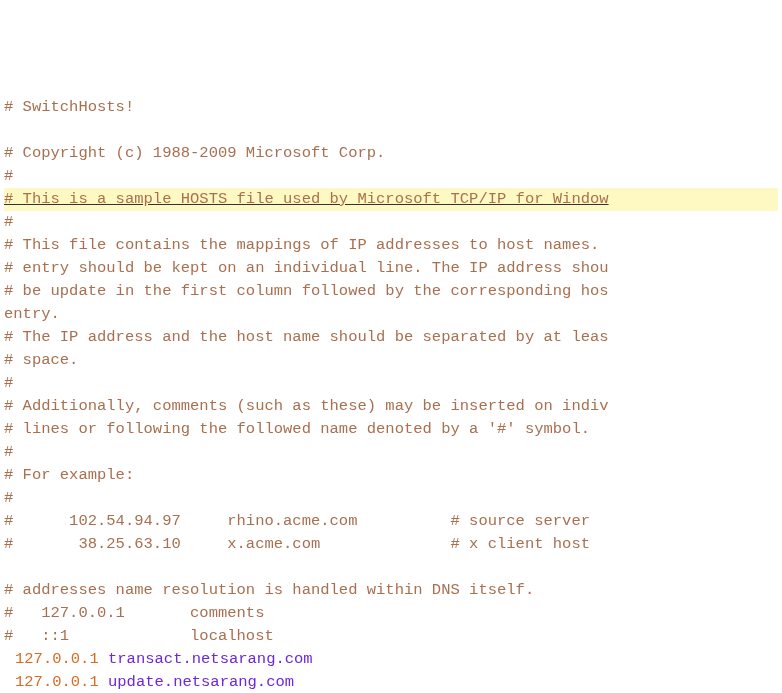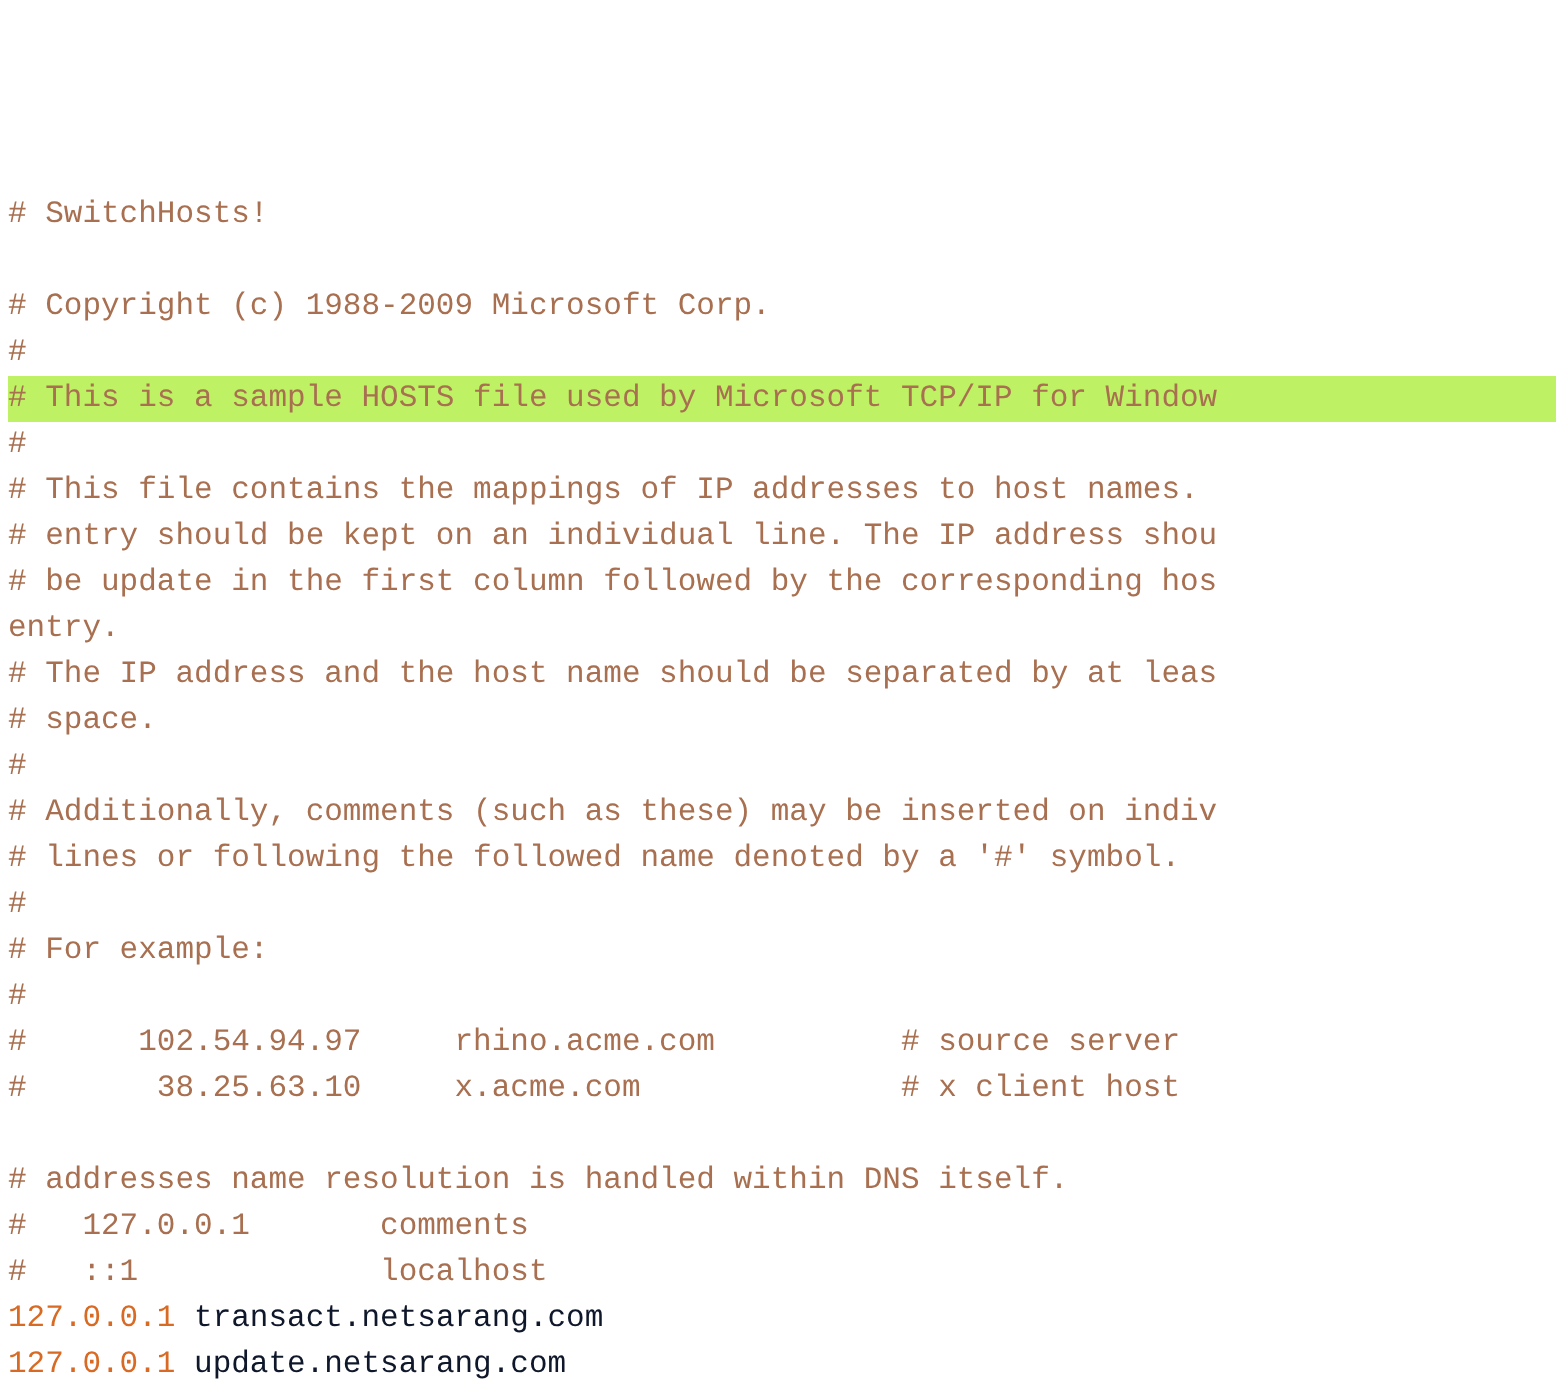--- a/index.html
+++ b/index.html
@@ -7,26 +7,27 @@
       padding: 4px 4px;
       font-family: "Courier New", Courier, monospace;
       font-size: 15.5px;
       line-height: 23px;
       color: #333;
       background: #fff;
       white-space: pre;
       overflow: hidden;
     }
     .comment { color: #A87050; }
-    .ip { color: #D86A24; }
-    .host { color: #0f172a; }
+    .ip { color: #D86A24; margin-left: 11px; }
+    .host { color: #6d28d9; }
     .hl-line {
-      background: #bef264;
+      background: #fef9c3;
       display: inline-block;
       width: 100%;
+      text-decoration: underline;
     }
   </style>
 </head>
 <body>
 
 
 
 <span class="comment"># SwitchHosts!</span>
 <span class="comment"></span>
 <span class="comment"># Copyright (c) 1988-2009 Microsoft Corp.</span>

